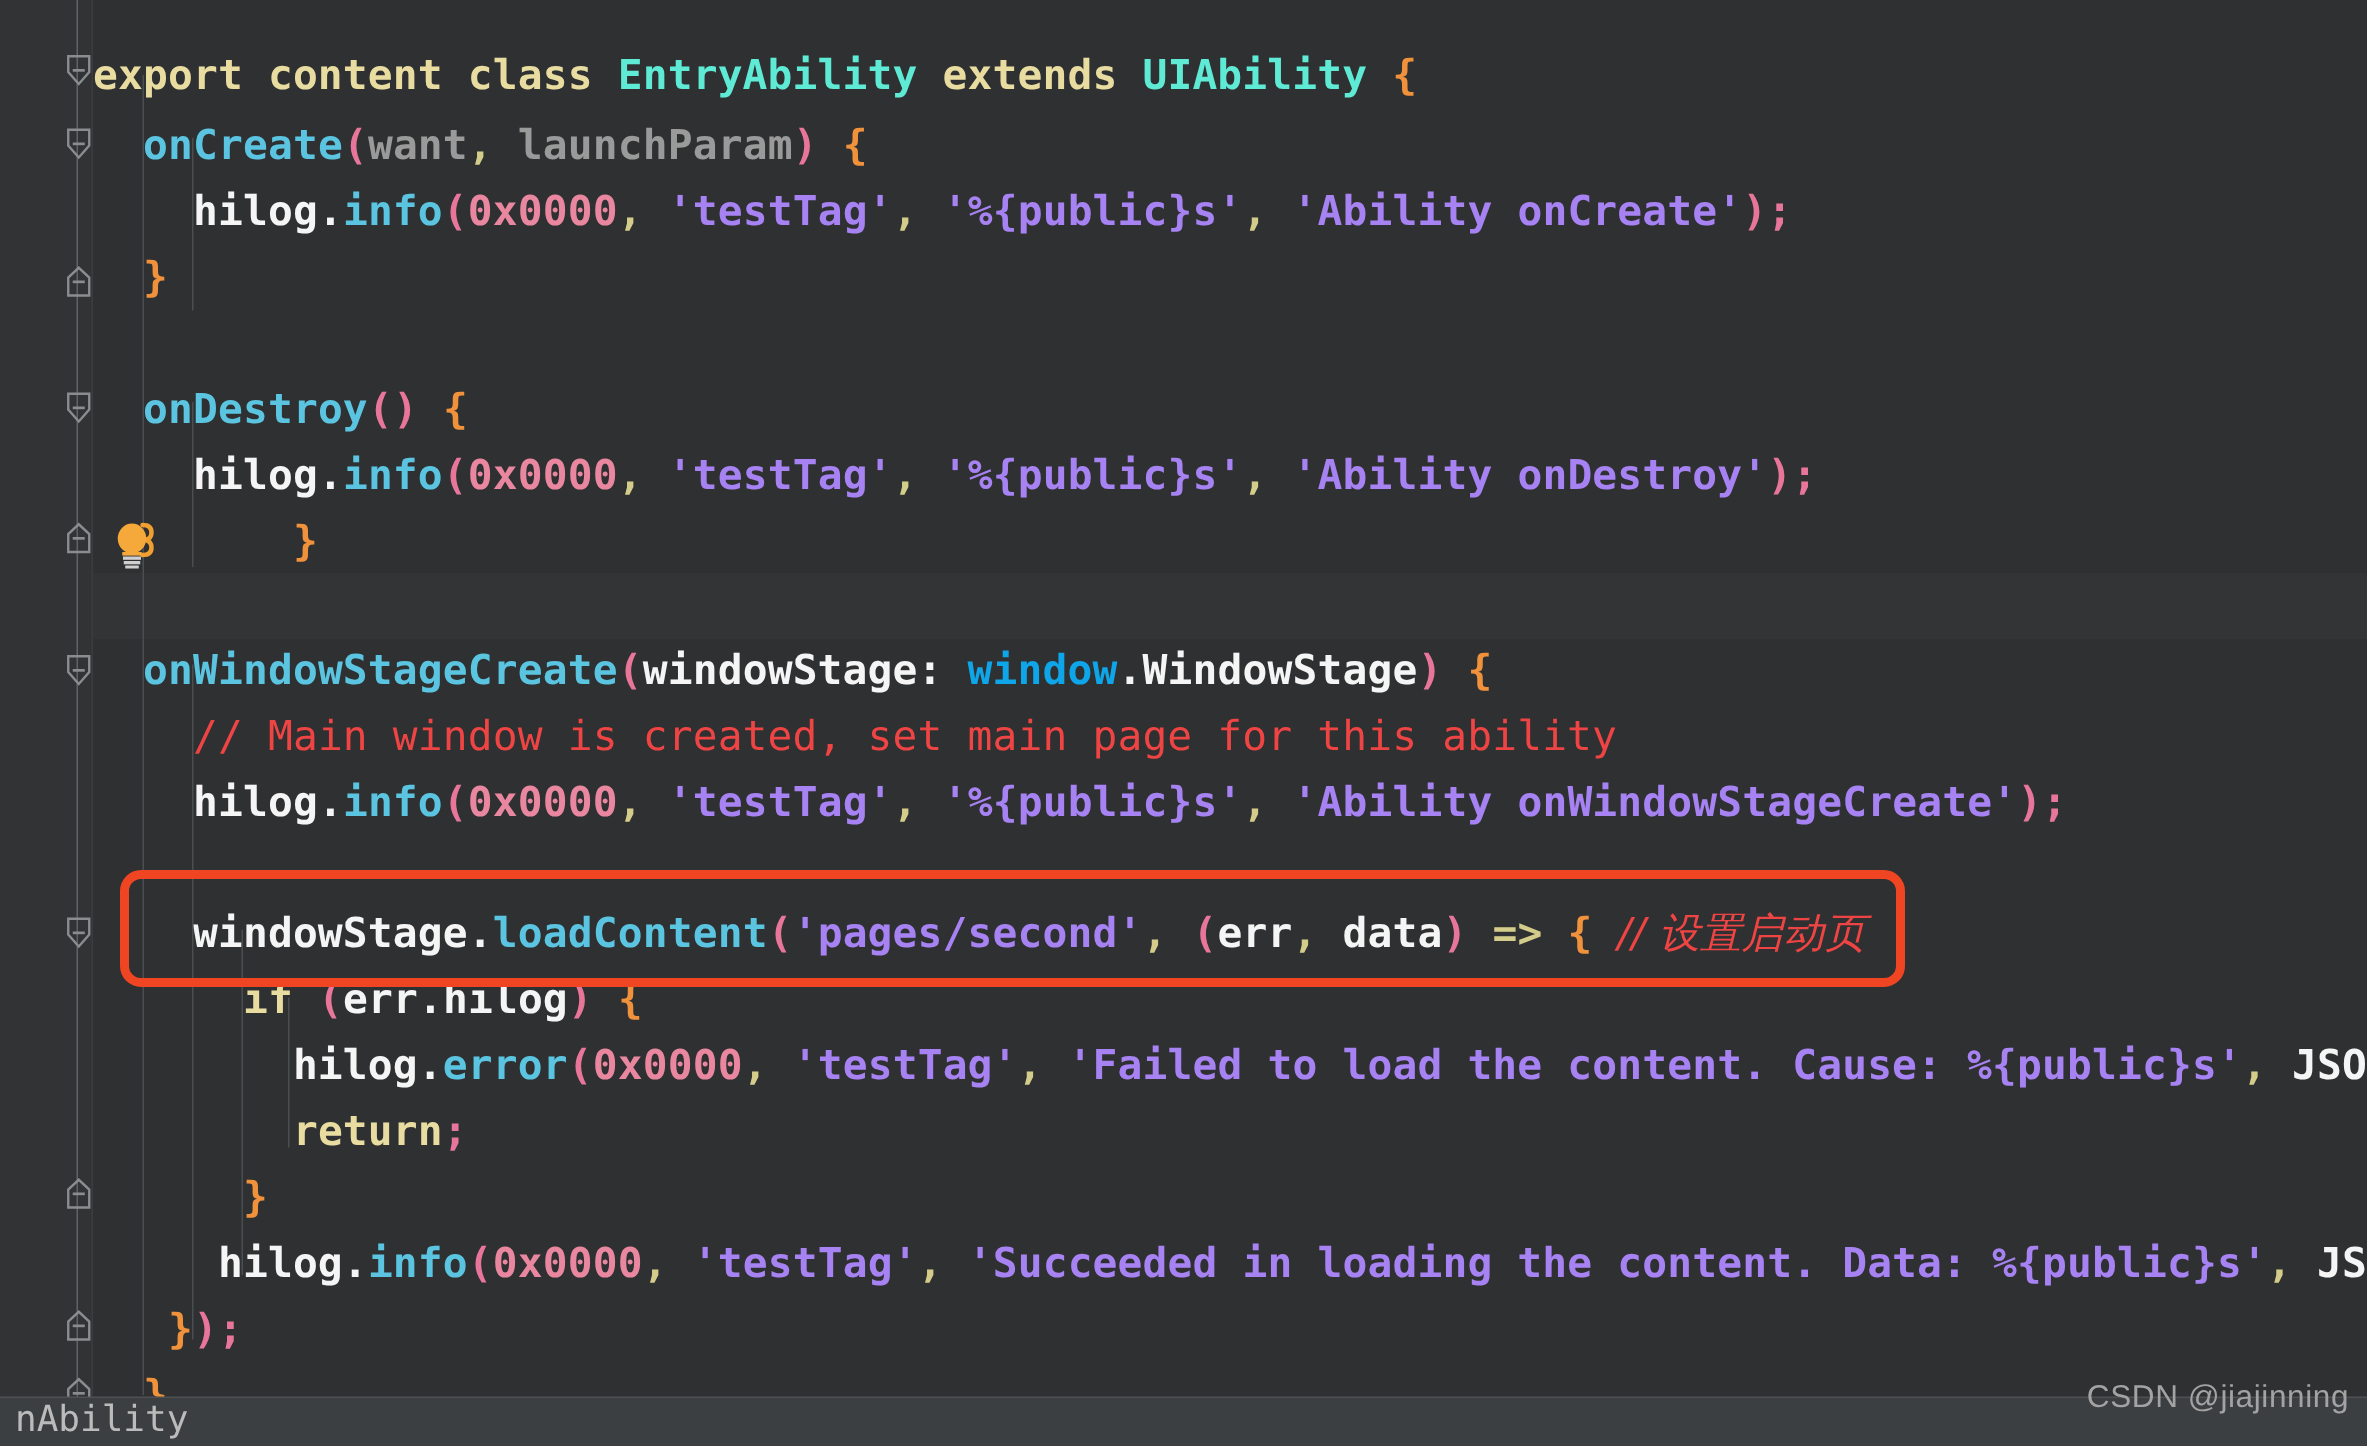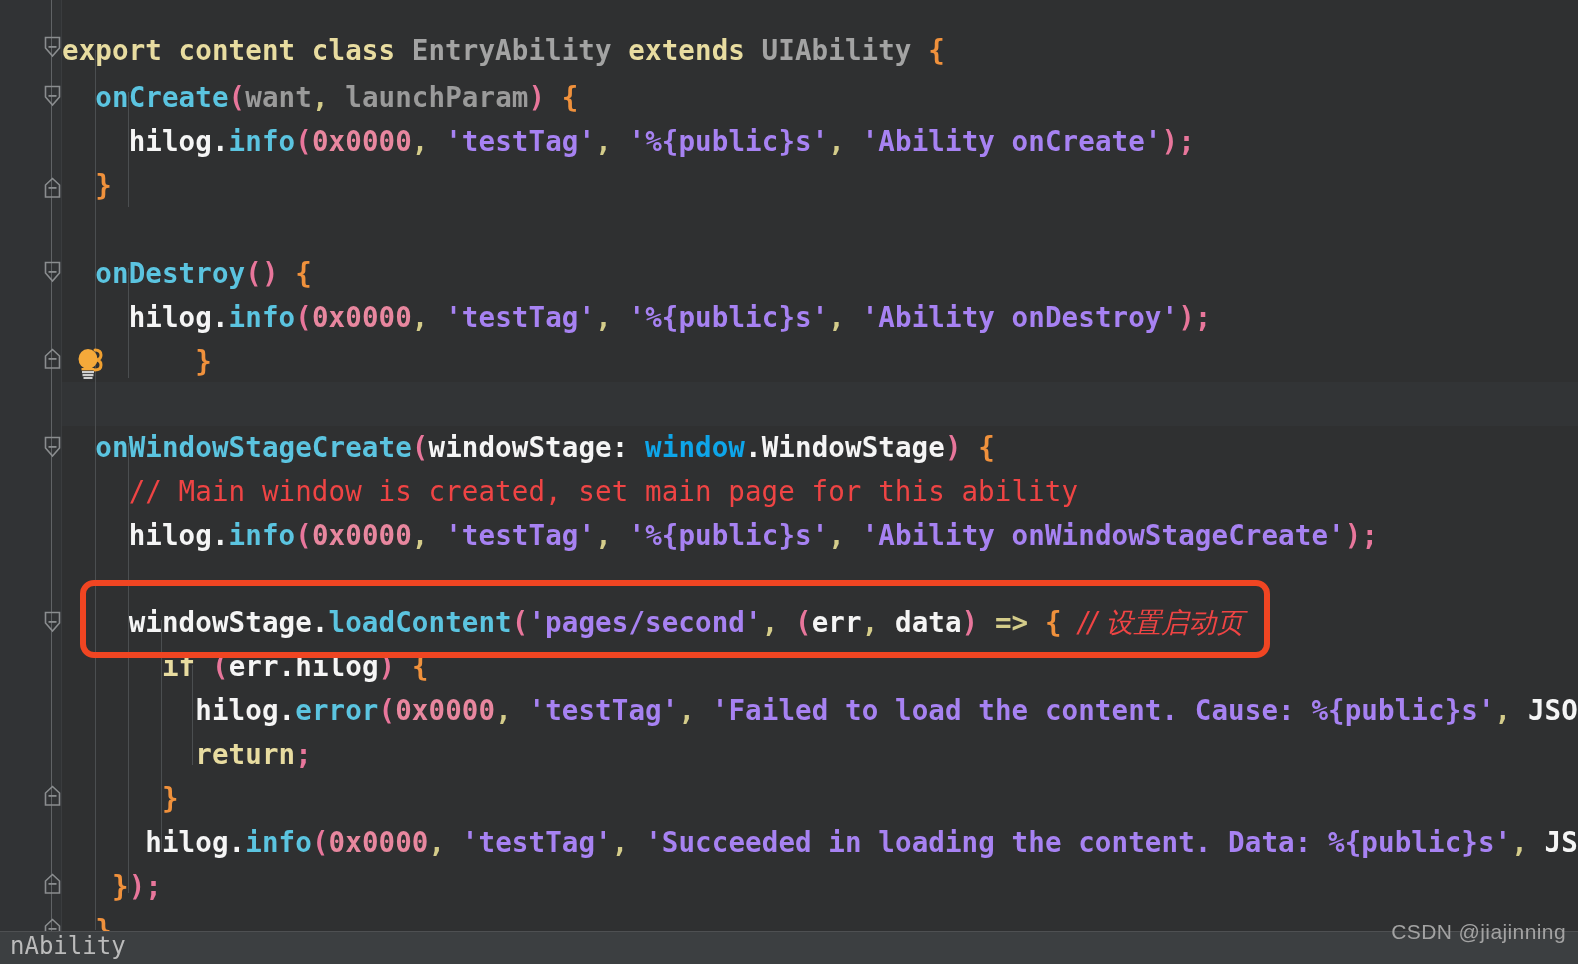--- a/index.html
+++ b/index.html
@@ -96,21 +96,21 @@
   
   .indent-guide {
     position: absolute;
     width: 1px;
     background: #4b4e50;
     z-index: 1;
   }
 
   
   .t-kw      { color: #e8dca0; }   
-  .t-type    { color: #a3a3a3; }   
+  .t-type    { color: #5eead4; }   
   .t-fn      { color: #5bc4e0; }   
   .t-plain   { color: #f5f5f5; }   
   .t-param   { color: #9a9a9a; }   
   .t-paren   { color: #e8769b; }   
   .t-comma   { color: #d4cc8a; }   
   .t-brace   { color: #f0913c; }   
   .t-num     { color: #e8879f; }   
   .t-str     { color: #a782f2; }   
   .t-comment { color: #ef4444; font-weight: normal; }  
   .t-module  { color: #0ea5e9; }   

